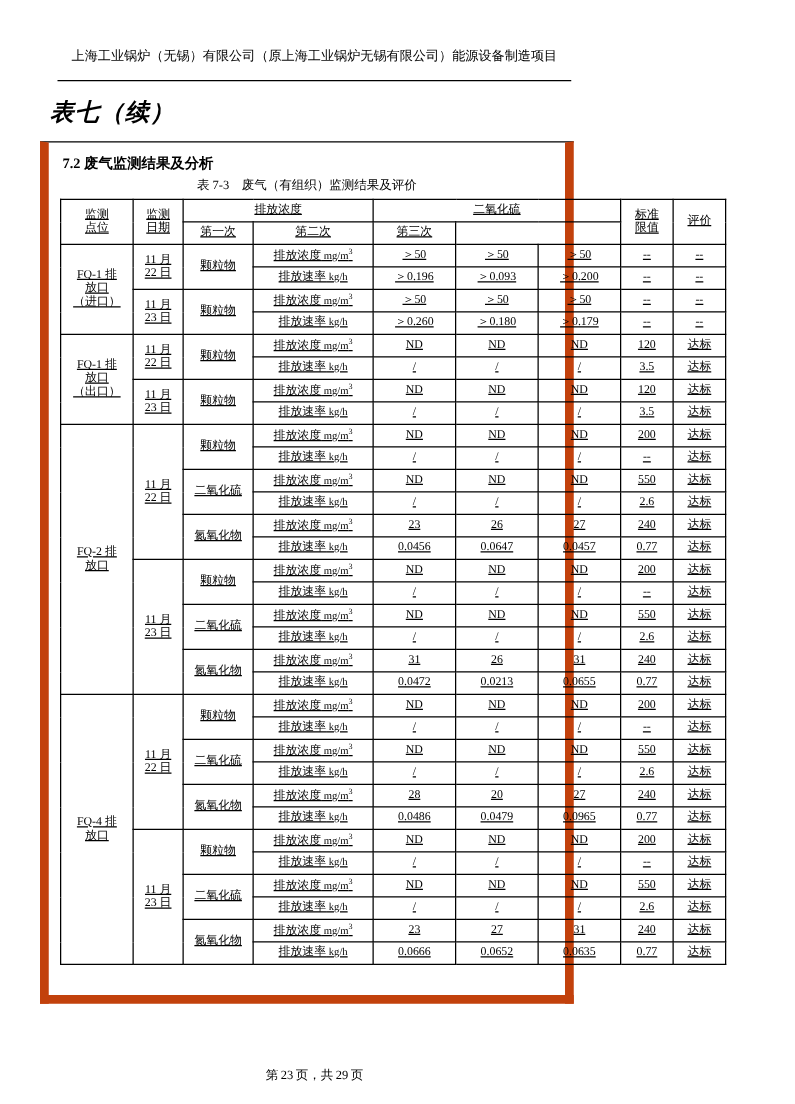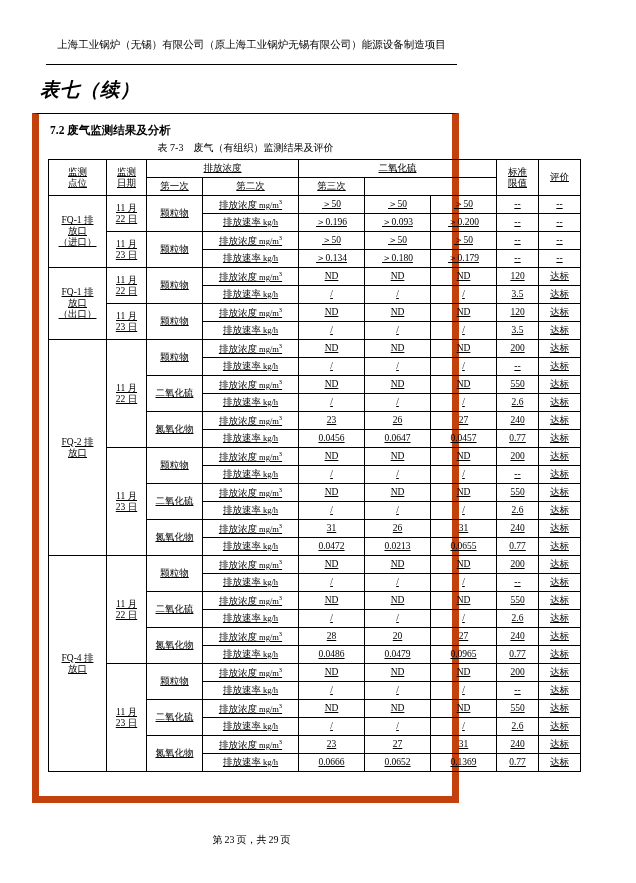--- a/index.html
+++ b/index.html
@@ -99,21 +99,21 @@
   }
   .unit {
     font-size: 8.5px;
   }
   sup {
     font-size: 6.5px;
     vertical-align: super;
   }
   .footer {
     position: absolute;
-    bottom: 36px;
+    bottom: 16px;
     left: 0;
     width: 100%;
     text-align: center;
     font-size: 10px;
   }
   .fnum { margin: 0 2px; }
 </style>
 </head>
 <body>
 
@@ -203,21 +203,21 @@
             <td class="item-name" rowspan="2">颗粒物</td>
             <td class="param"><span>排放浓度</span><span class="unit"> mg/m<sup>3</sup></span></td>
             <td>＞50</td>
             <td>＞50</td>
             <td>＞50</td>
             <td>--</td>
             <td>--</td>
           </tr>
           <tr>
             <td class="param"><span>排放速率</span><span class="unit"> kg/h</span></td>
-            <td>＞0.134</td>
+            <td>＞0.260</td>
             <td>＞0.180</td>
             <td>＞0.179</td>
             <td>--</td>
             <td>--</td>
           </tr>
           <tr>
             <td class="pos" rowspan="4">
               <div>FQ-1 排</div>
               <div>放口</div>
               <div>（出口）</div>
@@ -480,21 +480,21 @@
             <td>23</td>
             <td>27</td>
             <td>31</td>
             <td>240</td>
             <td>达标</td>
           </tr>
           <tr>
             <td class="param"><span>排放速率</span><span class="unit"> kg/h</span></td>
             <td>0.0666</td>
             <td>0.0652</td>
-            <td>0.1369</td>
+            <td>0.0635</td>
             <td>0.77</td>
             <td>达标</td>
           </tr>
         </tbody>
     </table>
   </div>
 
   <div class="footer">
     <span>第</span><span class="fnum">23</span><span>页，共</span><span class="fnum">29</span><span>页</span>
   </div>

